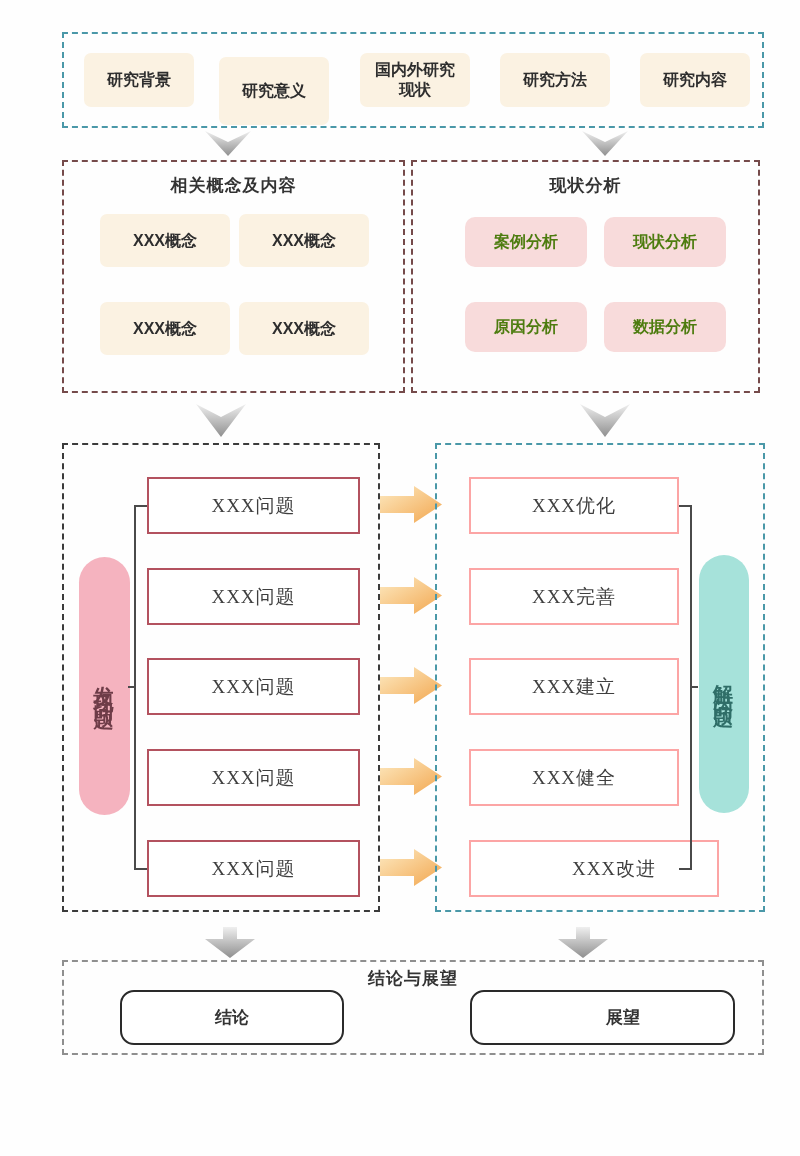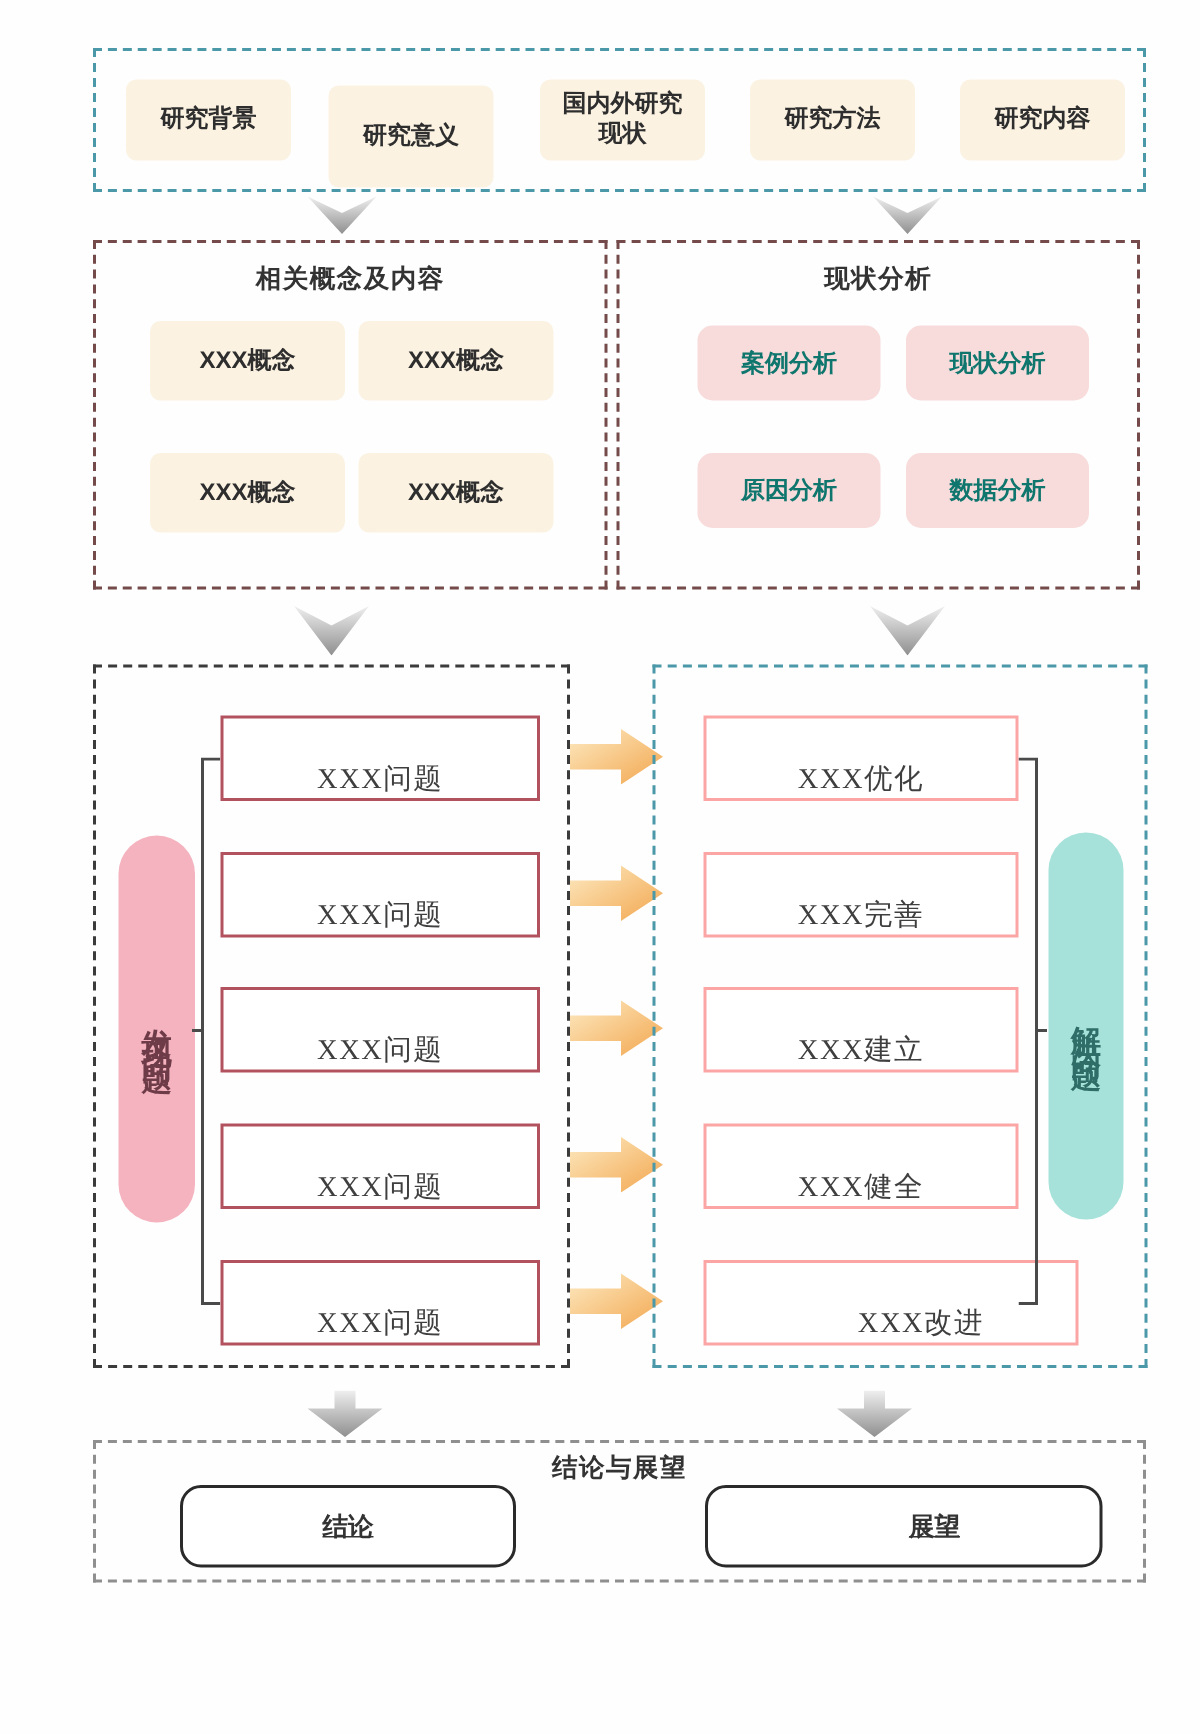--- a/index.html
+++ b/index.html
@@ -22,41 +22,41 @@
   }
   .cream{
     position:absolute;background:#fbf2e2;border-radius:7px;
     display:flex;align-items:center;justify-content:center;text-align:center;
     font-size:16px;font-weight:600;color:#2e2e2e;line-height:1.25;
   }
   .cream .label{max-width:94px;}
   .pinkbox{
     position:absolute;background:#f8dbdb;border-radius:10px;
     display:flex;align-items:center;justify-content:center;
-    font-size:16px;font-weight:600;color:#0f766e;
+    font-size:16px;font-weight:600;color:#4d7c0f;
   }
   .rowbox{
-    position:absolute;background:#fff;display:flex;align-items:flex-end;justify-content:center;
+    position:absolute;background:#fff;display:flex;align-items:center;justify-content:center;
     font-family:"Liberation Serif",serif;font-size:19px;color:#3f3f3f;letter-spacing:1px;
   }
   .rowbox.problem{border:2px solid #b3525f;width:209px;height:53px;left:83px;}
   .rowbox.solution{border:2px solid #fca5a5;width:206px;height:53px;left:32px;}
   .pill{
     position:absolute;border-radius:28px;
     display:flex;align-items:center;justify-content:center;
     font-family:"Liberation Serif",serif;font-size:20px;font-weight:600;
     writing-mode:vertical-rl;text-orientation:upright;letter-spacing:8px;
   }
   .pill-pink{background:#f5b3bf;color:#6e3c48;}
   .pill-teal{background:#a6e2da;color:#2f6e68;}
   .conclbox{
     position:absolute;top:28px;width:220px;height:51px;background:#fff;
     border:2px solid #2a2a2a;border-radius:14px;
     display:flex;align-items:center;justify-content:center;
-    font-size:17px;font-weight:600;color:#333;text-decoration:underline;
+    font-size:17px;font-weight:600;color:#333;
   }
   svg{display:block;}
 </style>
 </head>
 <body>
 
 <div id="canvas">
 
   <svg width="0" height="0" aria-hidden="true">
     <defs>

